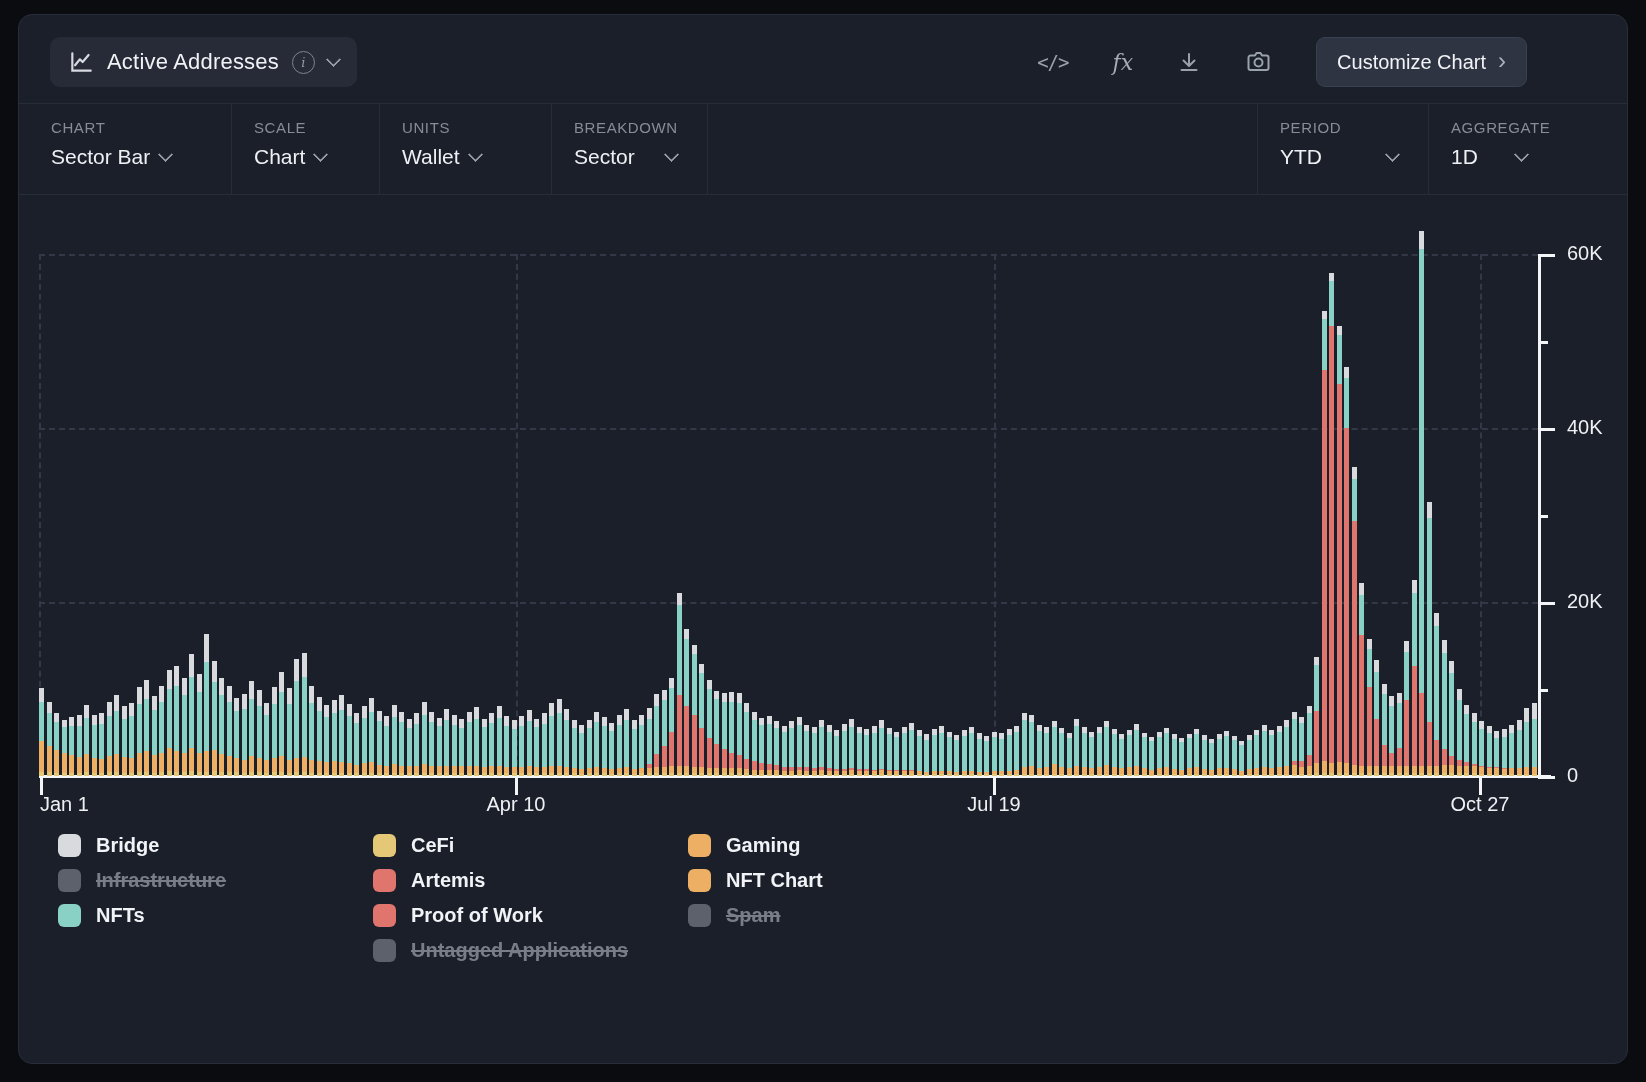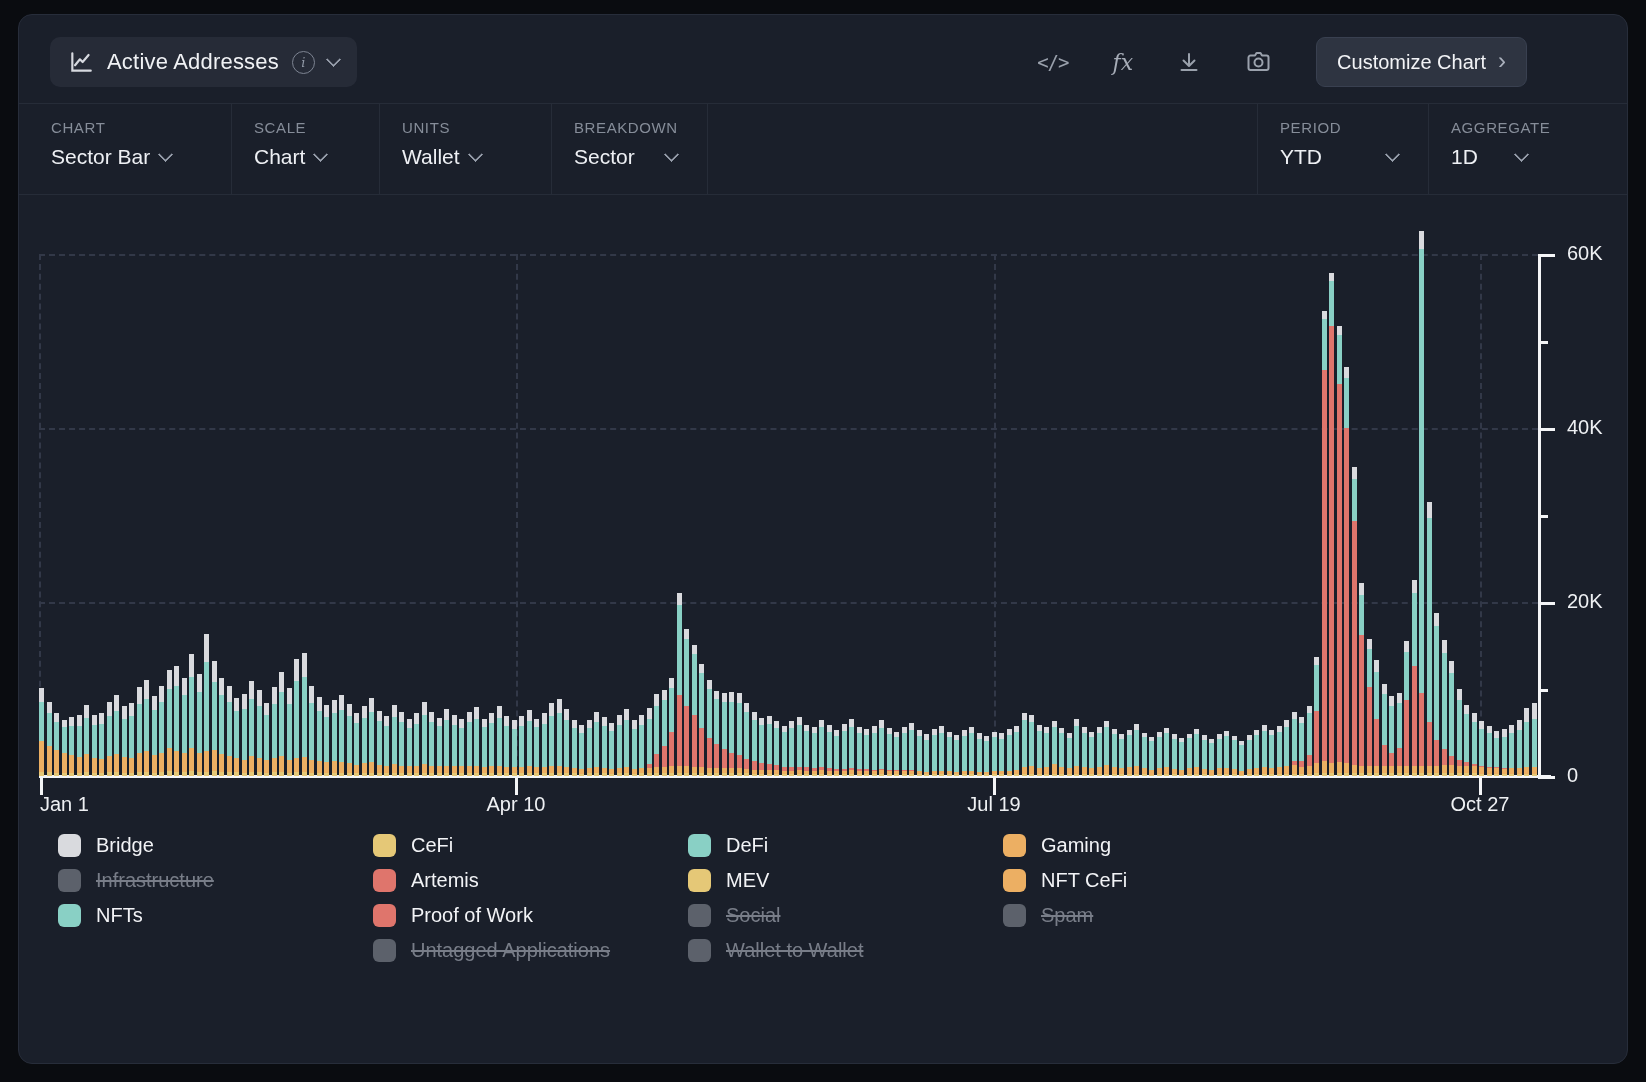--- a/index.html
+++ b/index.html
@@ -44,21 +44,21 @@
   .bar{flex:1 1 0;display:flex;flex-direction:column-reverse;min-width:0;}
   .bar div{width:100%;}
   .axis{position:absolute;background:#f4f5f7;}
   .tick-label{position:absolute;color:#eef0f3;font-size:20px;}
   .x-label{width:130px;text-align:center;}
   
   .legend{position:absolute;left:39px;top:818px;display:grid;grid-template-columns:315px 315px 315px 315px;}
   .legend-col{display:flex;flex-direction:column;gap:11px;}
   .legend-item{display:flex;align-items:center;gap:15px;height:24px;cursor:pointer;}
   .swatch{width:23px;height:23px;border-radius:6px;flex:0 0 auto;}
-  .legend-label{color:#f2f3f6;font-size:20px;}
+  .legend-label{color:#f2f3f6;font-size:20px;font-weight:bold;}
   .legend-item.disabled .legend-label{color:#787d88;text-decoration:line-through;text-decoration-thickness:2px;}
 </style>
 </head>
 <body>
 
 <div class="panel">
 
   <div class="header">
     <div class="title-btn">
       <svg width="26" height="26" viewBox="0 0 24 24">
@@ -1470,44 +1470,26 @@
           <span class="swatch" style="background: rgb(223, 117, 108);"></span>
           <span class="legend-label">Proof of Work</span>
         </div>
         <div class="legend-item disabled">
           <span class="swatch" style="background: rgb(92, 97, 107);"></span>
           <span class="legend-label">Untagged Applications</span>
         </div>
       </div>
       <div class="legend-col">
         <div class="legend-item">
-          <span class="swatch" style="background: rgb(137, 208, 197);"></span>
-          <span class="legend-label">DeFi</span>
-        </div>
-        <div class="legend-item">
-          <span class="swatch" style="background: rgb(229, 200, 119);"></span>
-          <span class="legend-label">MEV</span>
-        </div>
-        <div class="legend-item disabled">
-          <span class="swatch" style="background: rgb(92, 97, 107);"></span>
-          <span class="legend-label">Social</span>
-        </div>
-        <div class="legend-item disabled">
-          <span class="swatch" style="background: rgb(92, 97, 107);"></span>
-          <span class="legend-label">Wallet to Wallet</span>
-        </div>
-      </div>
-      <div class="legend-col">
+          <span class="swatch" style="background: rgb(236, 175, 99);"></span>
+          <span class="legend-label">Gaming</span>
+        </div>
         <div class="legend-item">
           <span class="swatch" style="background: rgb(236, 175, 99);"></span>
-          <span class="legend-label">Gaming</span>
-        </div>
-        <div class="legend-item">
-          <span class="swatch" style="background: rgb(236, 175, 99);"></span>
-          <span class="legend-label">NFT CeFi</span>
+          <span class="legend-label">NFT Chart</span>
         </div>
         <div class="legend-item disabled">
           <span class="swatch" style="background: rgb(92, 97, 107);"></span>
           <span class="legend-label">Spam</span>
         </div>
       </div>
     </div>
 
 </div>
 

